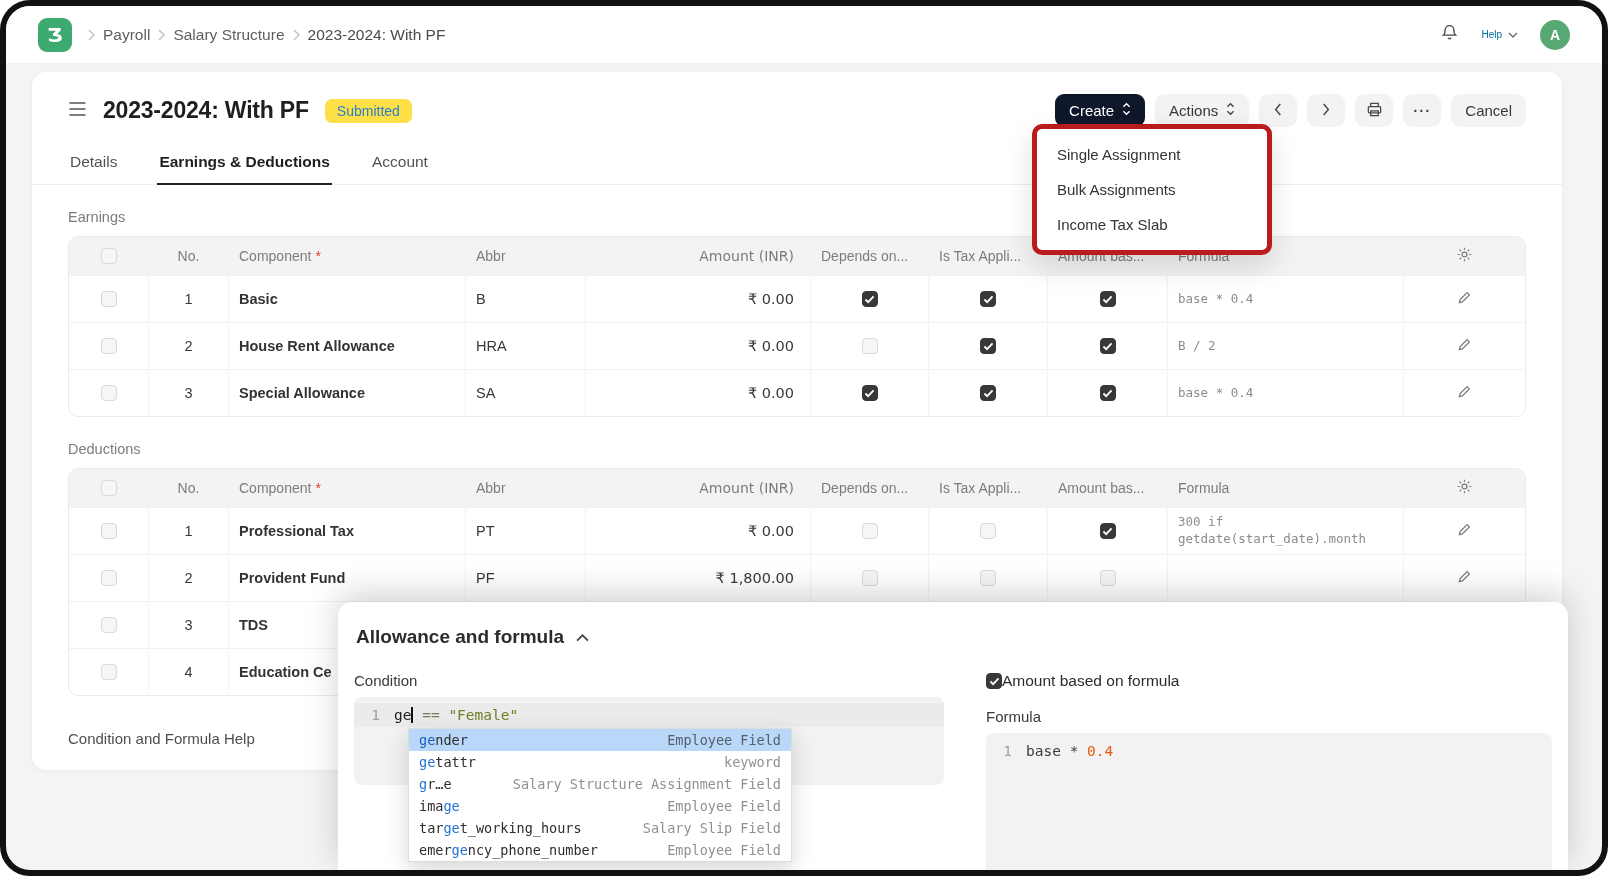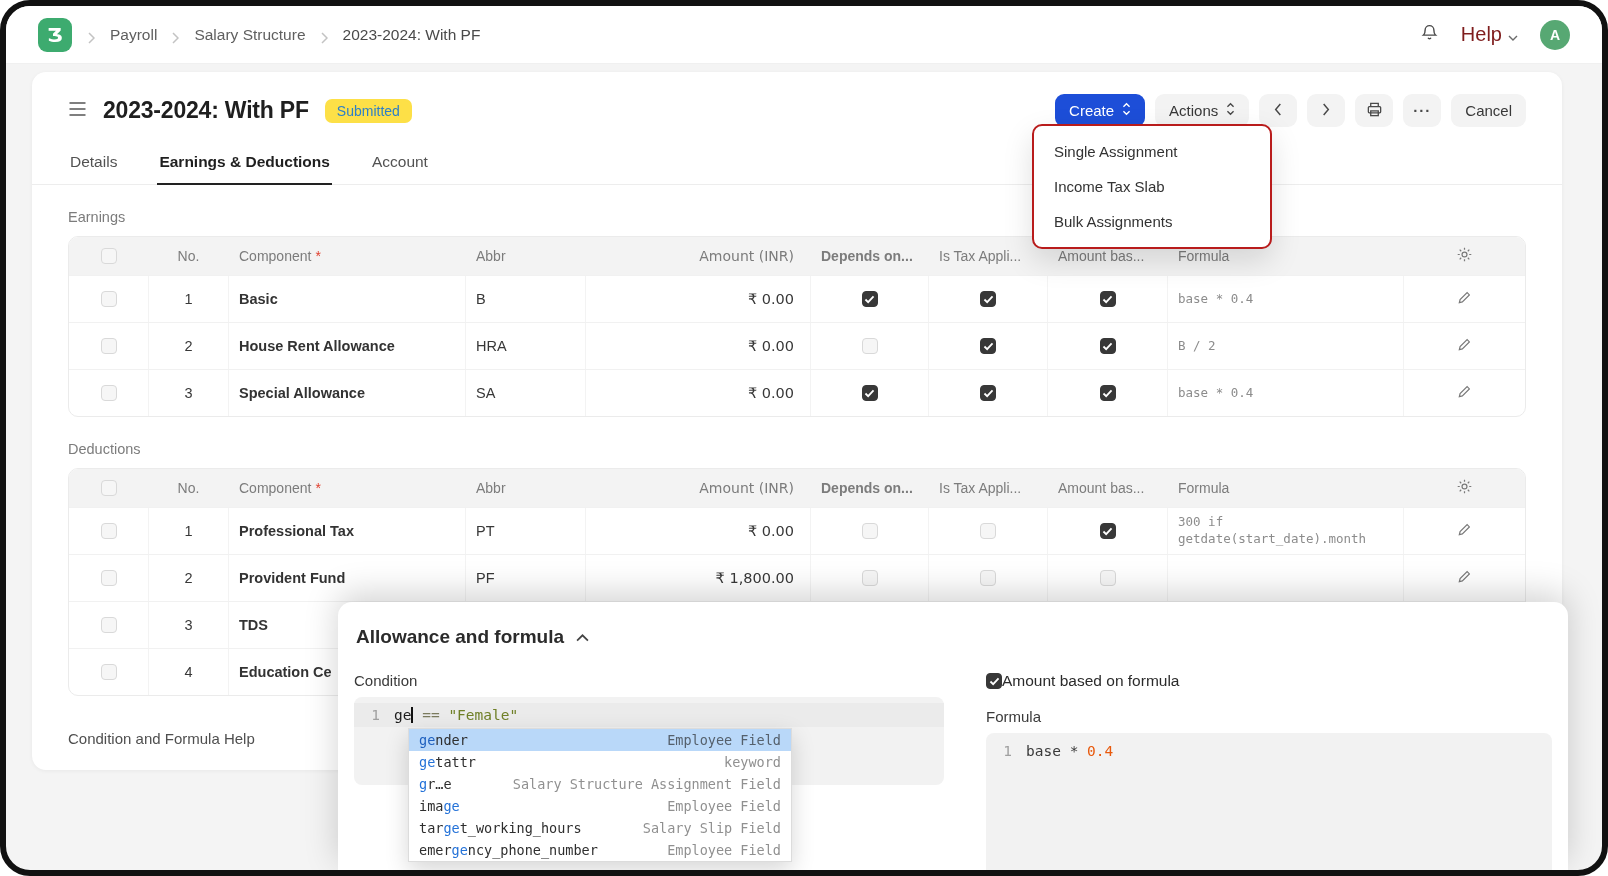--- a/index.html
+++ b/index.html
@@ -5,84 +5,84 @@
   * { box-sizing: border-box; }
   body { margin:0; padding:0; background:#fff; font-family:"Liberation Sans","DejaVu Sans",sans-serif; }
   .screen { position:relative; width:1608px; height:876px; border:6px solid #111; border-radius:30px;
             overflow:hidden; background:#f4f4f4; color:#383838; }
 
   
   .navbar { position:absolute; top:0; left:0; right:0; height:58px; background:#fff;
             border-bottom:1px solid #f0f0f0; display:flex; align-items:center; padding:0 32px; z-index:10; }
   .logo { width:34px; height:34px; border-radius:9px; background:#3dab6f; color:#fff; display:flex;
           align-items:center; justify-content:center; font-weight:700; font-size:20px; font-family:"DejaVu Sans",sans-serif; }
-  .crumbs { display:flex; align-items:flex-end; gap:15px; margin-left:16px; font-size:15.5px; color:#5f5f5f; }
+  .crumbs { display:flex; align-items:center; gap:8px; margin-left:16px; font-size:15.5px; color:#5f5f5f; }
   .crumb-sep { color:#c3c3c3; display:flex; }
   .crumb.last { color:#4a4a4a; }
   .nav-right { margin-left:auto; display:flex; align-items:center; gap:22px; }
   .searchbox { width:352px; height:37px; background:#f3f3f3; border-radius:10px; display:flex;
                align-items:center; gap:9px; padding:0 12px; }
   .searchbox input { border:0; outline:0; background:transparent; width:100%; font-size:14.5px;
                      color:#555; font-family:inherit; }
   .searchbox input::placeholder { color:#7e7e7e; }
-  .help { display:flex; align-items:center; gap:6px; font-size:20px; color:#7f1d1d; }
+  .help { display:flex; align-items:center; gap:6px; font-size:10px; color:#0369a1; }
   .avatar { width:30px; height:30px; border-radius:50%; background:#57a873; color:#fff; font-size:14px;
             font-weight:700; display:flex; align-items:center; justify-content:center; }
 
   
   .card { position:absolute; top:66px; left:26px; right:40px; height:698px; background:#fff;
           border-radius:14px; box-shadow:0 1px 4px rgba(0,0,0,.05); z-index:1; }
   .doc-header { display:flex; align-items:center; gap:16px; padding:22px 36px 0 36px; }
   .doc-title { font-size:23px; font-weight:700; color:#1f1f1f; letter-spacing:-.2px; }
   .badge { font-size:14px; color:#2c7fc9; background:#fde047; padding:4px 12px; border-radius:7px; }
   .hdr-actions { margin-left:auto; display:flex; align-items:center; gap:10px; }
   .btn { height:33px; border:0; border-radius:9px; background:#f3f3f3; color:#383838; font-size:15px;
          font-family:inherit; padding:0 14px; display:inline-flex; align-items:center; gap:8px; }
-  .btn-dark { background:#1d4ed8; color:#fff; }
+  .btn-dark { background:#0f172a; color:#fff; }
   .btn-icon { width:38px; padding:0; justify-content:center; color:#4a4a4a; }
 
   .tabs { display:flex; gap:38px; padding:0 36px; margin-top:16px; border-bottom:1px solid #ededed; }
   .tab { padding:10px 2px 12px 2px; font-size:15.5px; color:#525252; }
   .tab.active { font-weight:700; color:#1f1f1f; border-bottom:2px solid #222; margin-bottom:-1px; }
 
   .card-body { padding:0 36px; }
   .section-label { margin-top:24px; font-size:14.5px; color:#7c7c7c; }
 
   
   .grid { margin-top:11px; border:1px solid #ebebeb; border-radius:10px; overflow:hidden; background:#fff; }
   .g-head { display:flex; height:38px; align-items:center; background:#f3f3f3; color:#7c7c7c; font-size:14px;justify-content:space-between; }
   .g-row  { display:flex; height:47px; align-items:center; border-top:1px solid #f1f1f1; font-size:14.5px; }
   .gc { display:flex; align-items:center; height:100%; padding:0 10px; border-right:1px solid #f3f3f3; }
   .gc:last-child { border-right:0; }
   .c-check { width:80px;  justify-content:center; }
   .c-no    { width:80px;  justify-content:center; }
   .c-comp  { width:237px; }
   .c-abbr  { width:120px; }
   .c-amt   { width:225px; justify-content:flex-end; padding-right:16px; font-family:"DejaVu Sans","Liberation Sans",sans-serif; }
-  .c-dep   { width:118px;font-weight:bold; }
+  .c-dep   { width:118px; }
   .c-tax   { width:119px; }
   .c-amtb  { width:120px; }
   .c-form  { width:236px; }
   .c-gear  { flex:1; justify-content:center; }
   .g-row .c-dep, .g-row .c-tax, .g-row .c-amtb { justify-content:center; }
   .comp-name { font-weight:700; color:#333; }
   .req { color:#e03e2d; margin-left:4px; }
   .formula-txt { font-family:"DejaVu Sans Mono","Liberation Mono",monospace; font-size:12.5px;
                  color:#8c8c8c; line-height:1.35; }
 
   .checkbox { width:16px; height:16px; border-radius:4px; background:#f6f6f6; border:1px solid #d9d9d9;
               display:inline-flex; align-items:center; justify-content:center; flex:none; }
   .checkbox svg { display:none; }
   .checkbox.checked { background:#383838; border-color:#383838; }
   .checkbox.checked svg { display:block; }
 
   .help-link { margin-top:34px; font-size:15px; color:#4f4f4f; }
 
   
-  .create-menu { position:absolute; left:1026px; top:118px; width:240px; background:#fff; border:2px solid #b91c1c;
+  .create-menu { position:absolute; left:1026px; top:118px; width:240px; background:#fff; border:5px solid #b91c1c;
                  border-radius:10px; box-shadow:0 12px 30px rgba(0,0,0,.13); padding:8px; z-index:30; }
   .menu-item { padding:9px 12px; font-size:15px; color:#333; border-radius:7px; }
 
   
   .modal { position:absolute; left:332px; right:34px; top:596px; bottom:0; background:#fff;
            border-radius:14px 14px 0 0; box-shadow:0 -8px 34px rgba(0,0,0,.18); padding:24px 16px 0 16px;
            z-index:40; overflow:hidden; }
   .modal-title-row { display:flex; align-items:center; gap:12px; padding-left:2px; }
   .modal-title { font-size:19px; font-weight:700; color:#2b2b2b; }
   .modal-cols { display:flex; gap:42px; margin-top:24px; }
@@ -490,22 +490,22 @@
             </div>
         </div>
       </div>
 
       <div class="help-link">Condition and Formula Help</div>
     </div>
   </div>
 
   <div class="create-menu">
     <div class="menu-item">Single Assignment</div>
+    <div class="menu-item">Bulk Assignments</div>
     <div class="menu-item">Income Tax Slab</div>
-    <div class="menu-item">Bulk Assignments</div>
   </div>
 
   <div class="modal">
     <div class="modal-title-row">
       <span class="modal-title">Allowance and formula</span>
       <span>
         <svg width="13" height="8" viewBox="0 0 12 7" fill="none" stroke="#444" stroke-width="1.6">
             <path d="M1 6 6 1l5 5"></path>
           </svg></span>
     </div>

